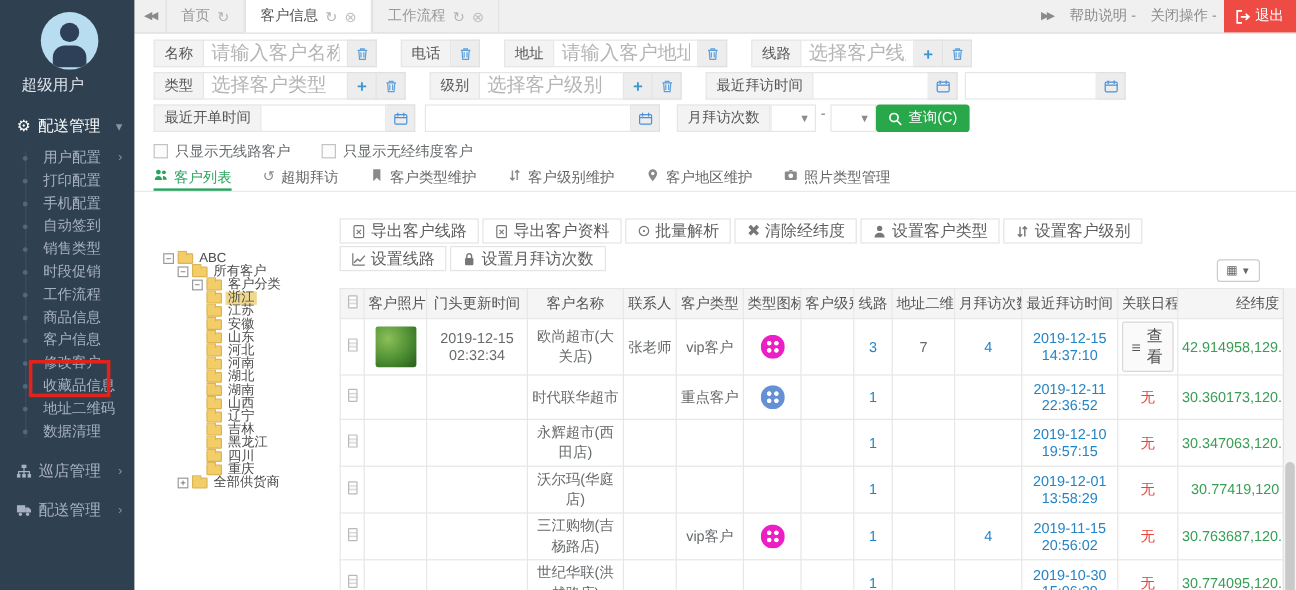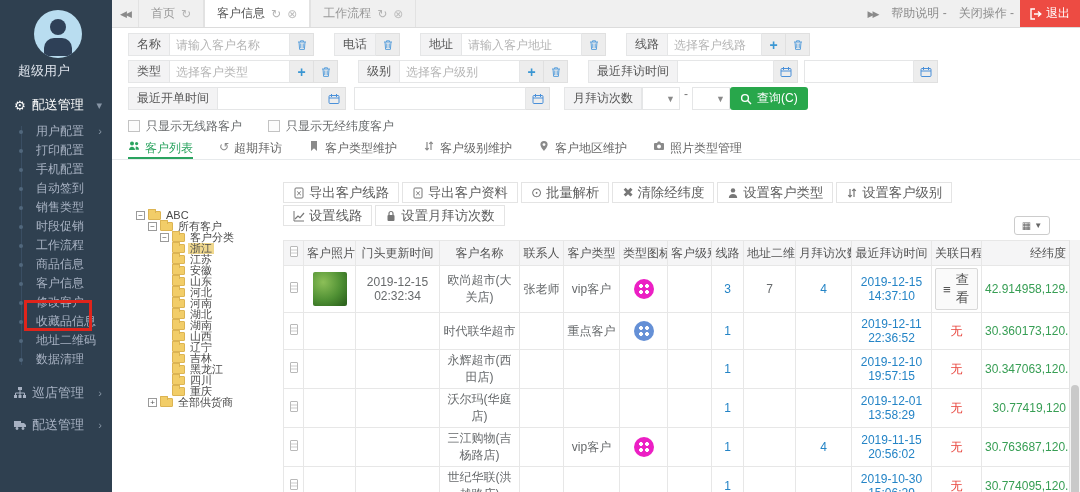--- a/index.html
+++ b/index.html
@@ -37,21 +37,21 @@
   .logout-btn { display:flex; align-items:center; gap:4px; background:#ed4b43; color:#fff; border:none; padding:0 10px; font-size:12px; cursor:pointer; }
 
   
   .main { position:absolute; left:112px; top:28px; right:0; bottom:0; background:#fff; }
 
   
   .form { padding:5px 0 0 16px; }
   .form-row { display:flex; align-items:center; height:23px; margin-bottom:4px; }
   .group { display:inline-flex; align-items:stretch; margin-right:20px; height:23px; }
   .addon { background:#f3f3f4; border:1px solid #e5e6e7; padding:0 8px; line-height:21px; color:#555; white-space:nowrap; }
-  .txt { border:1px solid #e5e6e7; border-left:none; padding:0 6px; font-size:12px; color:#555; outline:none; background:#fff; }
+  .txt { border:1px solid #e5e6e7; border-left:none; padding:0 6px; font-size:16px; color:#555; outline:none; background:#fff; }
   .txt::placeholder { color:#b5b5b5; }
   .sq-btn { width:24px; background:#ededed; border:1px solid #e0e0e0; border-left:none; display:flex; align-items:center; justify-content:center; color:#5ba0dc; cursor:pointer; }
   .sq-btn.plus { color:#3b97d3; font-size:14px; font-weight:bold; }
   .sel { width:38px; border:1px solid #e5e6e7; display:flex; align-items:center; justify-content:flex-end; padding:0 4px; color:#8a8a8a; font-size:9px; background:#fff; cursor:pointer; }
   .dash { margin:0 4px; color:#777; }
   .query-btn { display:flex; align-items:center; gap:5px; background:#28a74b; color:#fff; border:none; border-radius:3px; height:23px; padding:0 10px; font-size:12px; cursor:pointer; }
 
   .check-row { display:flex; align-items:center; gap:26px; padding:4px 0 0 16px; height:20px; color:#676a6c; }
   .check { display:flex; align-items:center; gap:6px; cursor:pointer; }
   .box { width:12px; height:12px; border:1px solid #c3c3c3; background:#fcfcfc; display:inline-block; }

